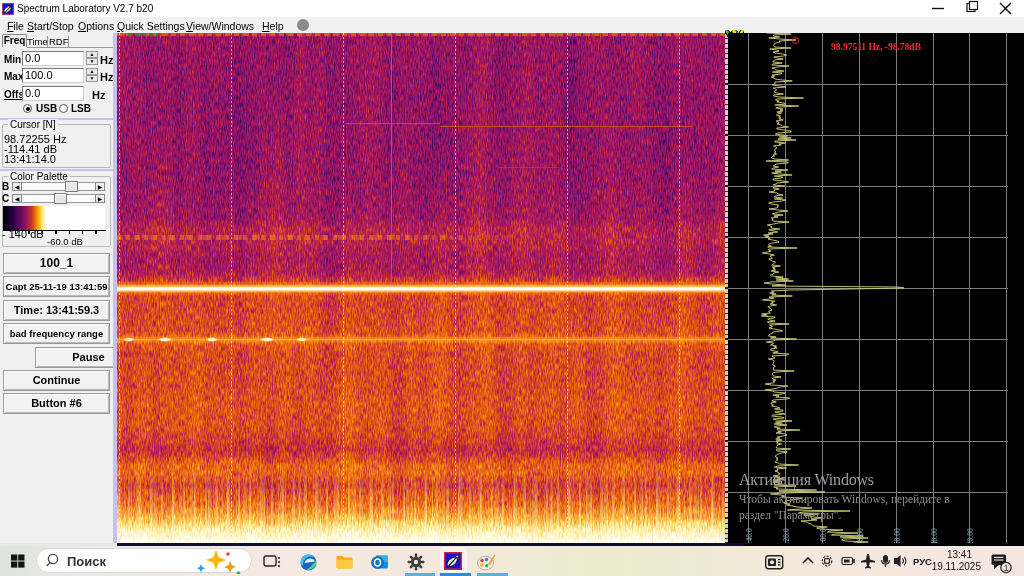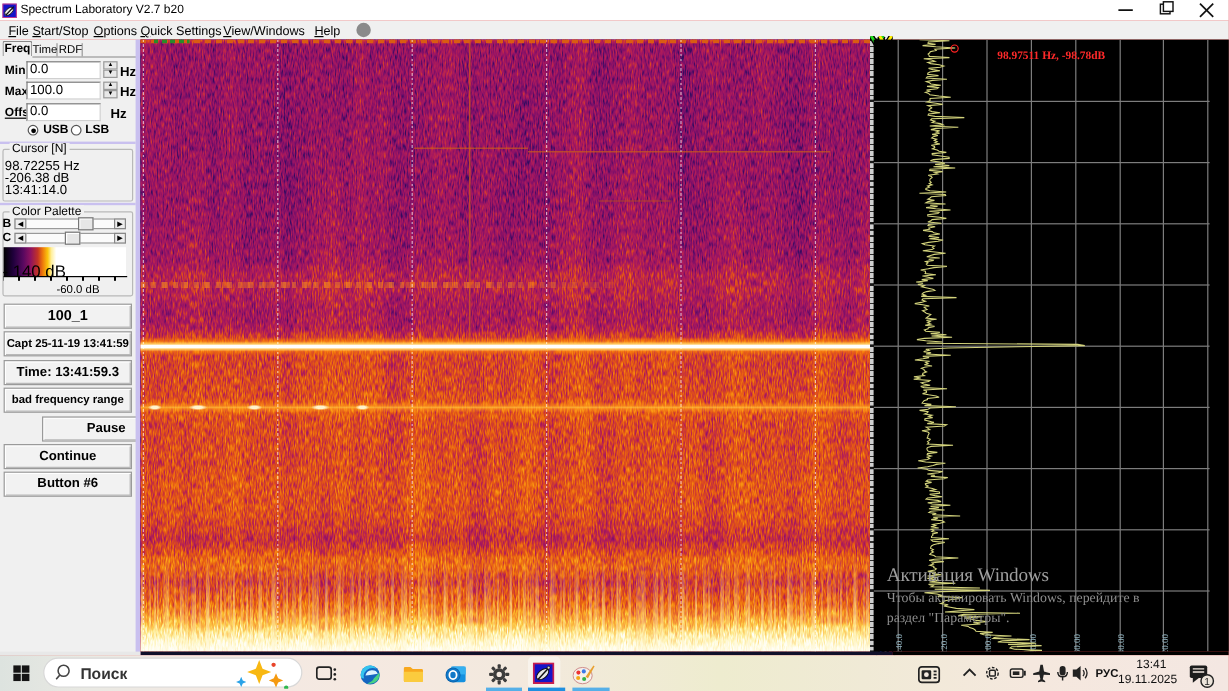--- a/index.html
+++ b/index.html
@@ -1,16 +1,16 @@
 <!DOCTYPE html>
 <html><head><meta charset="utf-8">
 <style>
 * { margin:0; padding:0; box-sizing:border-box; }
 html,body { width:1024px; height:576px; overflow:hidden; font-family:"Liberation Sans", sans-serif; }
-#screen { position:relative; width:1024px; height:576px; background:#ef4444; }
+#screen { position:relative; width:1024px; height:576px; background:#3b82f6; }
 #titlebar { position:absolute; left:0; top:0; width:1024px; height:17px; background:#ffffff; }
 #menubar { position:absolute; left:0; top:17px; width:1024px; height:16px; background:#f0f0f0; }
 .menuitem { position:absolute; top:3px; font-size:10.5px; color:#000; white-space:nowrap; }
 .menuitem u { text-decoration:underline; }
 #leftpanel { position:absolute; left:0; top:33px; width:117px; height:513px; background:#f0f0f0; }
 .fieldlabel { position:absolute; font-size:10px; color:#000; font-weight:bold; }
 .tbox { position:absolute; left:22px; width:62px; height:15px; background:#fff; border:1px solid #7a7a7a; border-right-color:#d0d0d0; border-bottom-color:#d0d0d0; font-size:11px; padding:0 2px; color:#000; line-height:13px; }
 .hz { position:absolute; font-size:11px; font-weight:bold; color:#000; }
 .spin { position:absolute; left:86px; width:12px; height:15px; }
 .spin div { position:absolute; left:0; width:12px; height:7px; background:#e8e8e8; border:1px solid #999; font-size:5px; line-height:5px; text-align:center; color:#000; }
@@ -86,21 +86,21 @@
     <div class="fieldlabel" style="left:36px;top:70px;">USB</div>
     <div style="position:absolute;left:59px;top:71px;width:9px;height:9px;border-radius:50%;border:1px solid #555;background:#fff;"></div>
     <div class="fieldlabel" style="left:71px;top:70px;">LSB</div>
 
     <div style="position:absolute;left:0;top:85px;width:113px;height:2px;background:#c9c0ef;"></div>
 
     <div class="grp" style="top:91px;height:44px;">
       <div class="grplabel">Cursor [N]</div>
     </div>
     <div class="cline" style="top:100px;">98.72255 Hz</div>
-    <div class="cline" style="top:110px;">-206.38 dB</div>
+    <div class="cline" style="top:110px;">-114.41 dB</div>
     <div class="cline" style="top:120px;">13:41:14.0</div>
 
     <div style="position:absolute;left:0;top:136px;width:113px;height:2px;background:#c9c0ef;"></div>
 
     <div class="grp" style="top:143px;height:71px;">
       <div class="grplabel">Color Palette</div>
     </div>
     <div class="fieldlabel" style="left:2px;top:148px;">B</div>
     <div style="position:absolute;left:12px;top:149px;width:93px;height:9px;border:1px solid #9a9a9a;background:#fbfbfb;"></div>
     <div style="position:absolute;left:12px;top:149px;width:10px;height:9px;background:#eee;border:1px solid #888;font-size:6px;line-height:8px;text-align:center;">◀</div>
@@ -108,21 +108,21 @@
     <div style="position:absolute;left:65px;top:148px;width:13px;height:11px;background:#e6e6e6;border:1px solid #777;box-shadow:inset 1px 1px 0 #fff;"></div>
     <div class="fieldlabel" style="left:2px;top:160px;">C</div>
     <div style="position:absolute;left:12px;top:161px;width:93px;height:9px;border:1px solid #9a9a9a;background:#fbfbfb;"></div>
     <div style="position:absolute;left:12px;top:161px;width:10px;height:9px;background:#eee;border:1px solid #888;font-size:6px;line-height:8px;text-align:center;">◀</div>
     <div style="position:absolute;left:95px;top:161px;width:10px;height:9px;background:#eee;border:1px solid #888;font-size:6px;line-height:8px;text-align:center;">▶</div>
     <div style="position:absolute;left:54px;top:160px;width:13px;height:11px;background:#e6e6e6;border:1px solid #777;box-shadow:inset 1px 1px 0 #fff;"></div>
 
     <div style="position:absolute;left:3px;top:173px;width:102px;height:24px;background:linear-gradient(90deg,#000 0%,#20003c 8%,#57085f 16%,#8e1260 22%,#c43425 28%,#ee7a0a 32%,#fbc40e 36%,#ffef9a 39%,#ffffff 43%,#ffffff 100%);"></div>
     <div style="position:absolute;left:3px;top:197px;width:103px;height:1px;background:#000;"></div>
     <div style="position:absolute;left:3px;top:197px;width:103px;height:4px;background:repeating-linear-gradient(90deg, rgba(0,0,0,0) 0px, rgba(0,0,0,0) 12px, #000 12px, #000 13.4px);"></div>
-    <div style="position:absolute;left:2px;top:185px;font-size:14px;color:#000;text-align:right;">- 140 dB</div>
+    <div style="position:absolute;left:2px;top:195px;font-size:11px;color:#000;text-align:right;">- 140 dB</div>
     <div style="position:absolute;left:47px;top:203px;font-size:9.5px;color:#000;">-60.0 dB</div>
 
 <div class="btn" style="top:220px;font-size:12px;">100_1</div>
 <div class="btn" style="top:243px;font-size:9.5px;">Capt 25-11-19 13:41:59</div>
 <div class="btn" style="top:267px;font-size:11px;">Time:  13:41:59.3</div>
 <div class="btn" style="top:290px;font-size:9.5px;">bad frequency range</div>
 <div class="btn" style="top:314px;font-size:11px;margin-left:32px;">Pause</div>
 <div class="btn" style="top:337px;font-size:11px;">Continue</div>
 <div class="btn" style="top:360px;font-size:11px;">Button #6</div>
     <div style="position:absolute;left:113px;top:0;width:4px;height:513px;background:#c9c0ef;"></div>

